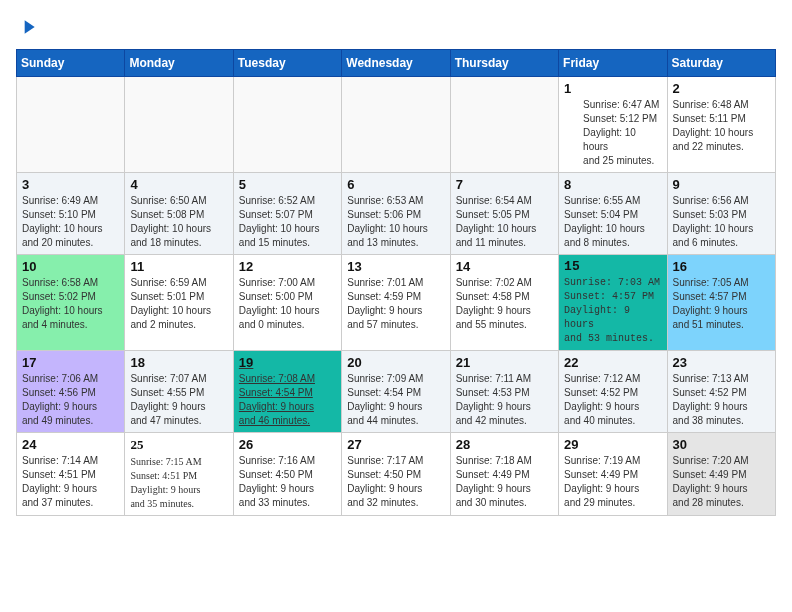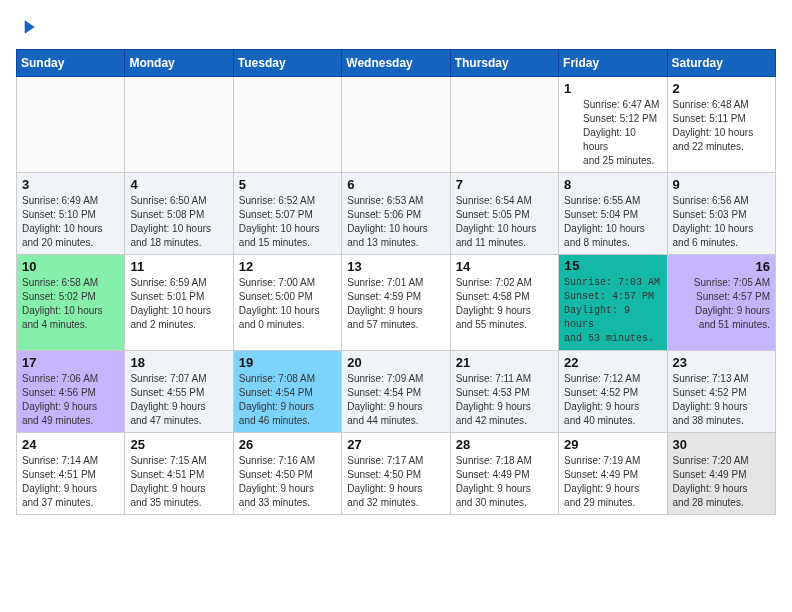--- a/index.html
+++ b/index.html
@@ -240,21 +240,21 @@
 Daylight: 9 hours
 and 55 minutes.</div>
         </td>
         <td style="background: #14b8a6; font-family: Liberation Mono, monospace;">
           <span class="day-num">15</span>
           <div class="day-info" style="white-space: pre-line;">Sunrise: 7:03 AM
 Sunset: 4:57 PM
 Daylight: 9 hours
 and 53 minutes.</div>
         </td>
-        <td style="background: #c4b5fd; text-align: right;">
+        <td style="background: #7dd3fc;">
           <span class="day-num">16</span>
           <div class="day-info" style="white-space: pre-line;">Sunrise: 7:05 AM
 Sunset: 4:57 PM
 Daylight: 9 hours
 and 51 minutes.</div>
         </td>
       </tr>
       <tr>
         <td style="background: #c4b5fd;">
           <span class="day-num">17</span>
@@ -263,21 +263,21 @@
 Daylight: 9 hours
 and 49 minutes.</div>
         </td>
         <td style="background: rgb(240, 244, 248);">
           <span class="day-num">18</span>
           <div class="day-info" style="white-space: pre-line;">Sunrise: 7:07 AM
 Sunset: 4:55 PM
 Daylight: 9 hours
 and 47 minutes.</div>
         </td>
-        <td style="background: #7dd3fc;">
+        <td style="background: #14b8a6; text-decoration: underline;">
           <span class="day-num">19</span>
           <div class="day-info" style="white-space: pre-line;">Sunrise: 7:08 AM
 Sunset: 4:54 PM
 Daylight: 9 hours
 and 46 minutes.</div>
         </td>
         <td style="background: rgb(240, 244, 248);">
           <span class="day-num">20</span>
           <div class="day-info" style="white-space: pre-line;">Sunrise: 7:09 AM
 Sunset: 4:54 PM
@@ -307,21 +307,21 @@
         </td>
       </tr>
       <tr>
         <td style="background: rgb(255, 255, 255);">
           <span class="day-num">24</span>
           <div class="day-info" style="white-space: pre-line;">Sunrise: 7:14 AM
 Sunset: 4:51 PM
 Daylight: 9 hours
 and 37 minutes.</div>
         </td>
-        <td style="background: rgb(255, 255, 255);">
+        <td style="background: rgb(255, 255, 255); font-family: Liberation Serif, serif;">
           <span class="day-num">25</span>
           <div class="day-info" style="white-space: pre-line;">Sunrise: 7:15 AM
 Sunset: 4:51 PM
 Daylight: 9 hours
 and 35 minutes.</div>
         </td>
         <td style="background: rgb(255, 255, 255);">
           <span class="day-num">26</span>
           <div class="day-info" style="white-space: pre-line;">Sunrise: 7:16 AM
 Sunset: 4:50 PM

